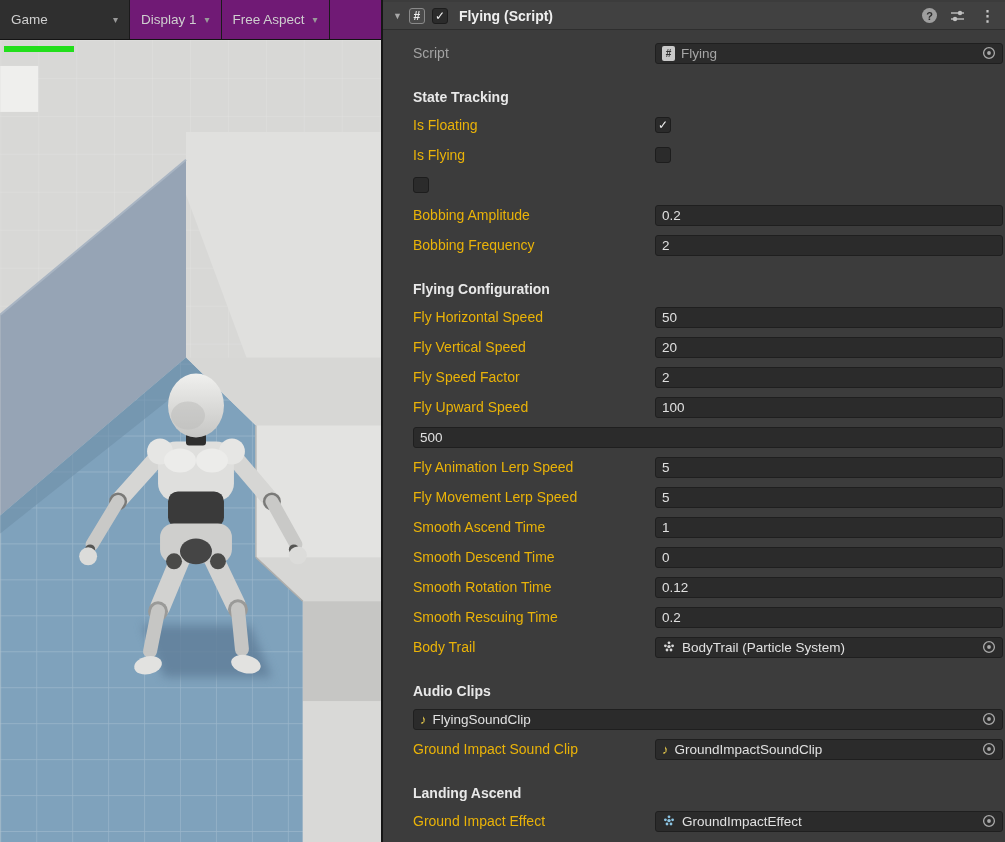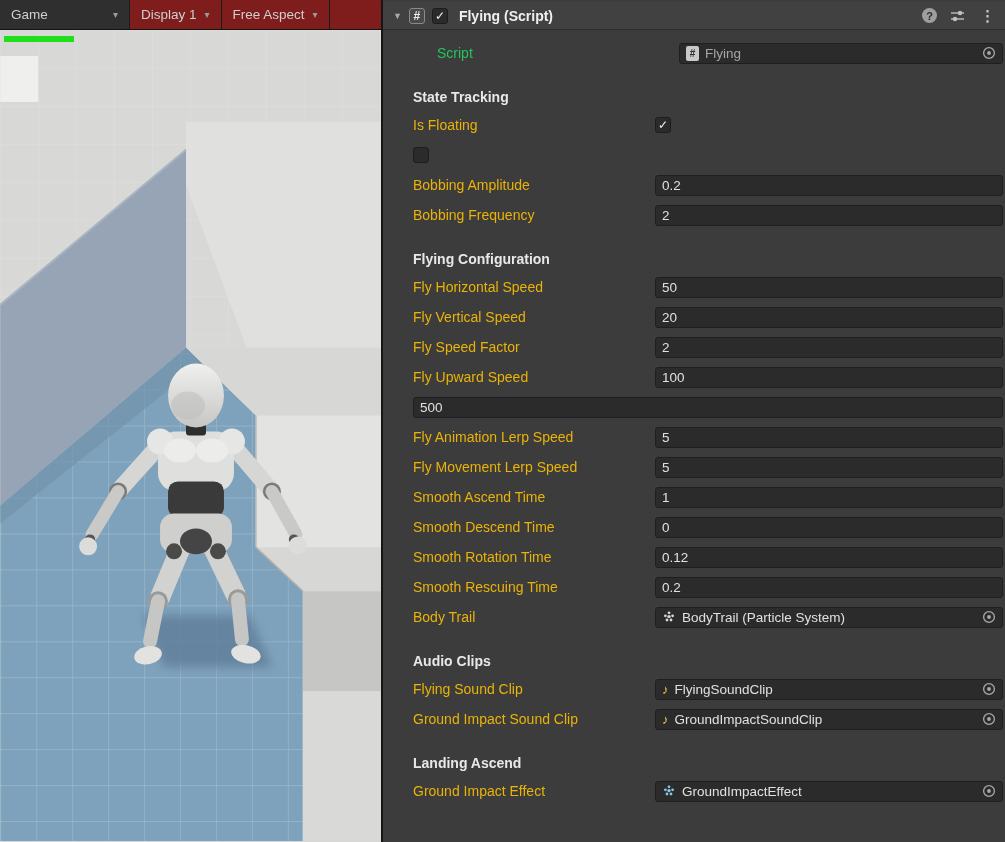--- a/index.html
+++ b/index.html
@@ -1,42 +1,42 @@
 <!DOCTYPE html>
 <html><head>
 <meta charset="utf-8">
 <style>
   * { margin:0; padding:0; box-sizing:border-box; }
   body { background:#222; font-family:"Liberation Sans", sans-serif; }
   .app { width:1005px; height:842px; display:flex; overflow:hidden; background:#3C3C3C; position:relative; }
 
   
   .game-panel { width:383px; flex:0 0 383px; position:relative; background:#D8D8D6; border-right:2px solid #161616; }
-  .game-toolbar { height:30px; background:#7f1d1d; border-bottom:1px solid #131313; display:flex; align-items:stretch; color:#CFCFCF; font-size:13.5px; }
+  .game-toolbar { height:40px; background:#701a75; border-bottom:1px solid #131313; display:flex; align-items:stretch; color:#CFCFCF; font-size:13.5px; }
   .toolbar-dropdown { display:flex; align-items:center; gap:8px; padding:0 11px; border-right:1px solid #1b1b1b; cursor:default; }
   .toolbar-dropdown.game-tab { background:#2f2f2f; min-width:130px; justify-content:space-between; }
   .caret { color:#9a9a9a; font-size:10px; }
   .scene { position:relative; width:381px; height:811px; overflow:hidden; background:#D8D8D6; }
   .green-bar { position:absolute; left:4px; top:6px; width:70px; height:6px; background:#22DF1C; }
 
   
   .inspector { flex:1; background:#3C3C3C; color:#C9C9C9; font-size:14px; overflow:hidden; }
   .comp-header { height:28px; margin-top:2px; background:#414141; border-bottom:1px solid #2e2e2e; display:flex; align-items:center; gap:7px; padding:0 8px 0 10px; }
   .foldout { color:#A8A8A8; font-size:9px; }
   .script-badge { width:16px; height:16px; border:1px solid #8a8a8a; border-radius:3px; color:#ECECEC; font-size:12px; font-weight:bold; display:flex; align-items:center; justify-content:center; background:#4a4a4a; }
   .comp-title { font-weight:bold; color:#EFEFEF; margin-left:4px; }
   .spacer { flex:1; }
   .help-icon { width:15px; height:15px; border-radius:50%; background:#9E9E9E; color:#2c2c2c; font-size:11px; font-weight:bold; display:flex; align-items:center; justify-content:center; }
   .presets-icon { display:flex; align-items:center; margin:0 6px; }
   .kebab { color:#C6C6C6; font-size:15px; font-weight:bold; padding:0 2px; }
 
   .row { display:flex; align-items:center; height:30px; padding-left:30px; padding-right:2px; }
   .script-row { margin-top:8px; }
   .label { width:242px; flex:0 0 242px; color:#eab308; white-space:nowrap; overflow:hidden; }
-  .label.disabled { color:#22c55e;margin-left:24px; }
+  .label.disabled { color:#a3a3a3; }
   .section-title { margin-top:16px; height:26px; display:flex; align-items:center; padding-left:30px; font-weight:bold; color:#E8E8E8; }
 
   .field { flex:1; height:21px; background:#2B2B2B; border:1px solid #1f1f1f; border-radius:3px; display:flex; align-items:center; padding:0 6px; color:#E0E0E0; font-size:13.5px; min-width:0; }
   .field .obj-name { white-space:nowrap; overflow:hidden; }
   .field.disabled-field { color:#A5A5A5; }
   .field-icon { margin-right:6px; display:flex; align-items:center; flex:0 0 auto; }
   .script-file-icon { width:13px; height:15px; background:#C9C9C9; color:#2f2f2f; border-radius:2px; font-size:10px; font-weight:bold; display:flex; align-items:center; justify-content:center; }
   .note-icon { color:#E5C84C; font-size:13px; }
   .picker { margin-left:auto; display:flex; align-items:center; padding-left:6px; }
 
@@ -182,20 +182,24 @@
       </div>
     </div>
 
     <div class="section-title">State Tracking</div>
 
     <div class="row">
       <span class="label">Is Floating</span>
       <span class="checkbox checked"></span>
     </div>
     <div class="row">
+      <span class="label">Is Flying</span>
+      <span class="checkbox"></span>
+    </div>
+    <div class="row">
       <span class="checkbox"></span>
     </div>
     <div class="row">
       <span class="label">Bobbing Amplitude</span>
       <div class="field">
           <span>0.2</span>
         </div>
     </div>
     <div class="row">
       <span class="label">Bobbing Frequency</span>
@@ -292,21 +296,20 @@
               <circle cx="7" cy="7" r="5.4" fill="none" stroke="#A9A9A9" stroke-width="1.3"></circle>
               <circle cx="7" cy="7" r="1.9" fill="#A9A9A9"></circle>
             </svg>
         </span>
       </div>
     </div>
 
     <div class="section-title">Audio Clips</div>
 
     <div class="row">
-      <span class="label">Flying Sound Clip</span>
       <div class="field">
         <span class="field-icon note-icon">♪</span>
         <span class="obj-name">FlyingSoundClip</span>
         <span class="picker">
           <svg width="14" height="14" viewBox="0 0 14 14">
               <circle cx="7" cy="7" r="5.4" fill="none" stroke="#A9A9A9" stroke-width="1.3"></circle>
               <circle cx="7" cy="7" r="1.9" fill="#A9A9A9"></circle>
             </svg>
         </span>
       </div>

